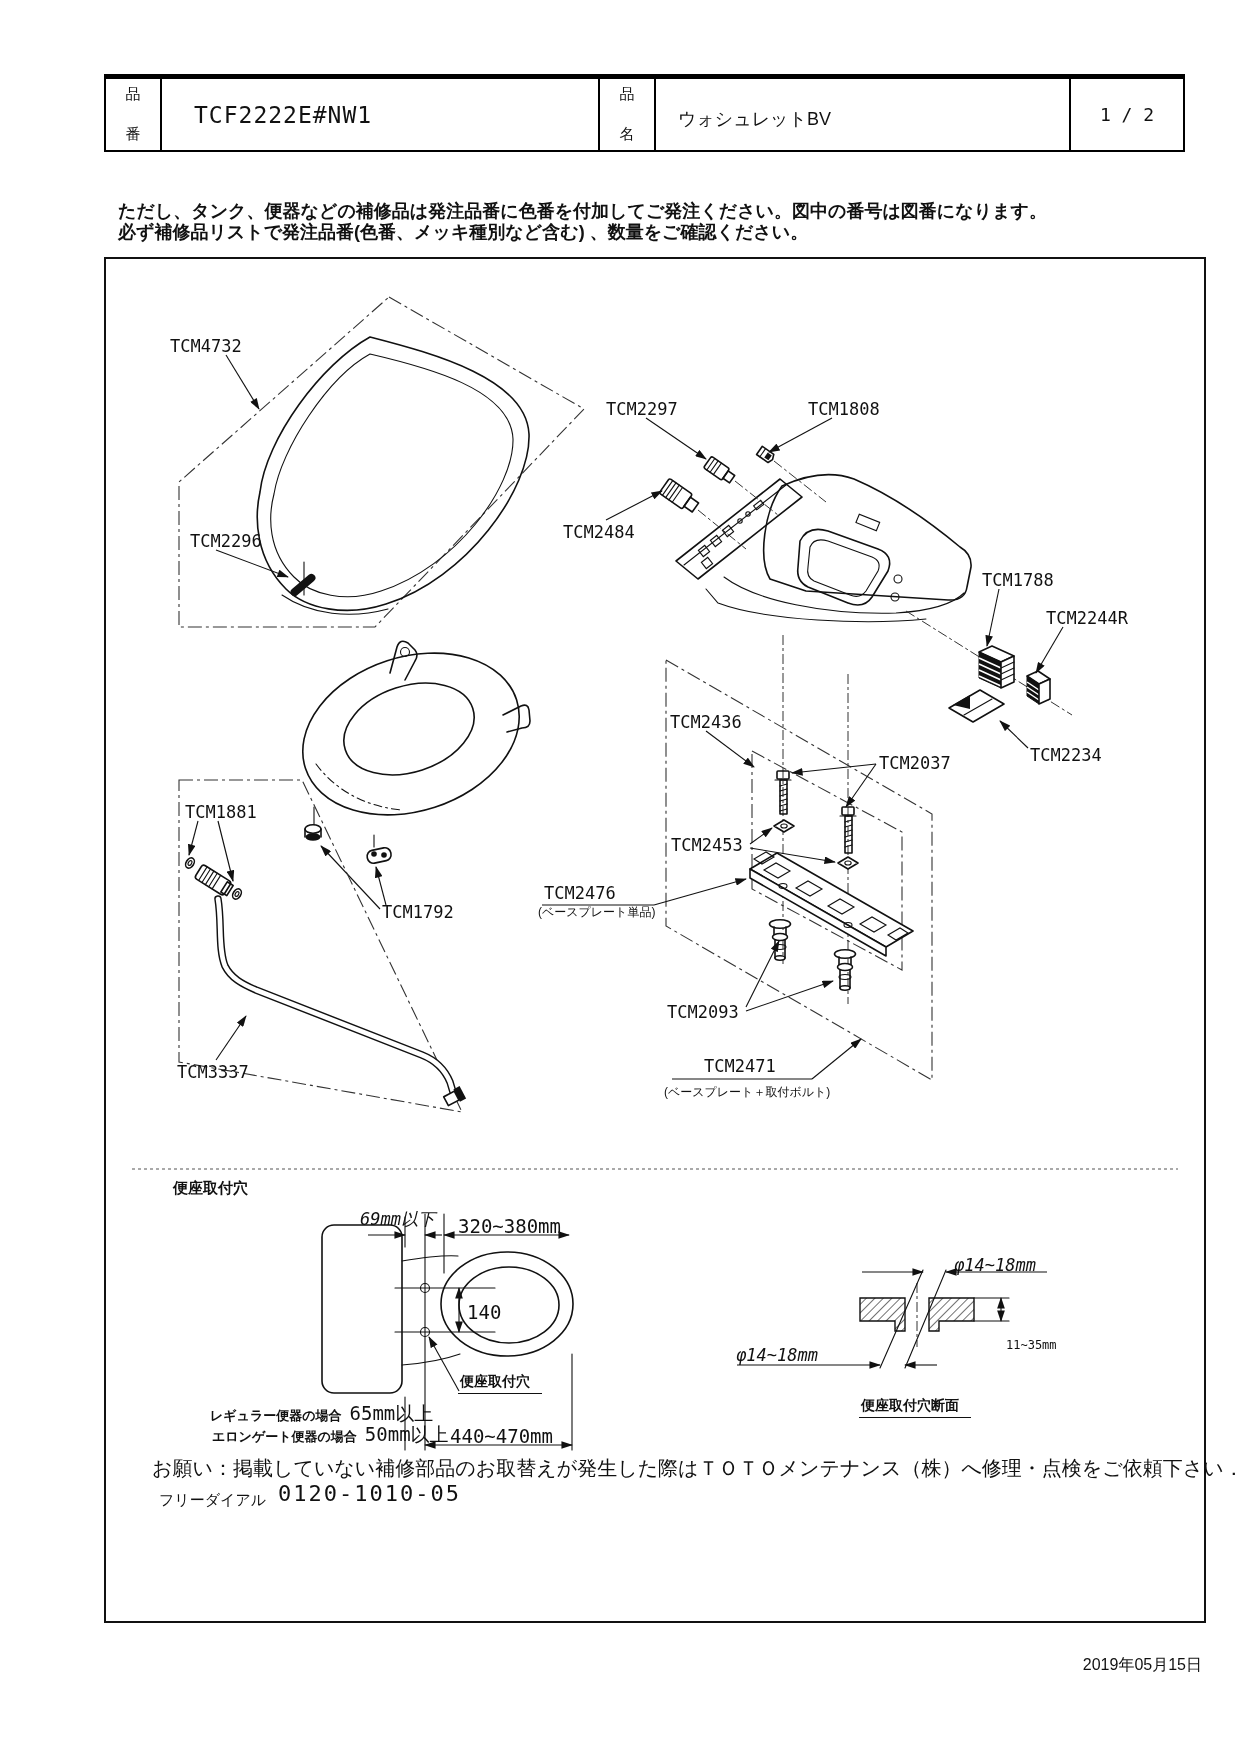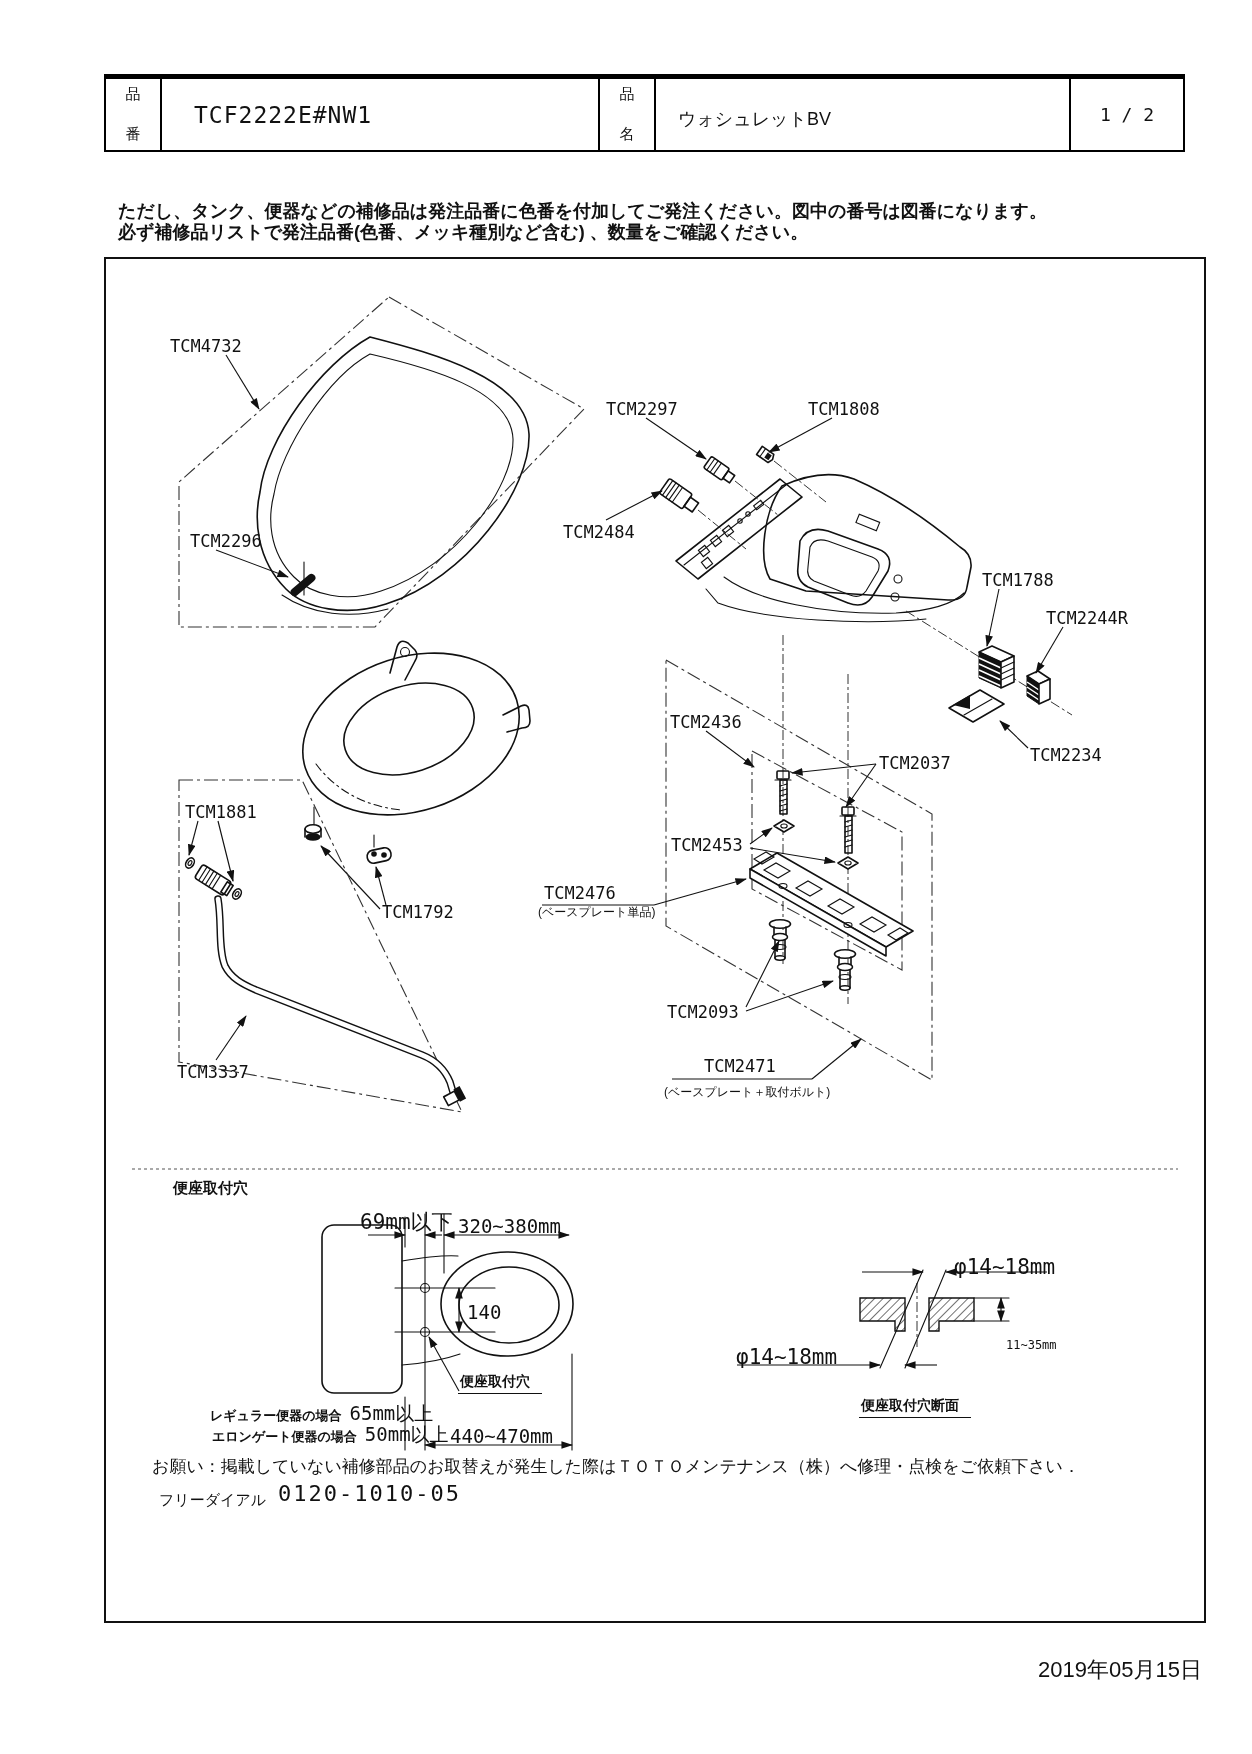--- a/index.html
+++ b/index.html
@@ -19,30 +19,30 @@
   .notice{position:absolute;left:118px;top:201px;font-size:18px;font-weight:700;line-height:21px;white-space:nowrap;}
   
   .box{position:absolute;left:104px;top:257px;width:1098px;height:1362px;
        border:2px solid #111;box-sizing:content-box;}
   .box svg{position:absolute;left:0;top:0;}
   .plabel{position:absolute;font-family:"DejaVu Sans Mono",monospace;font-size:17px;
           color:#111;white-space:nowrap;letter-spacing:0;}
   .pnote{position:absolute;font-size:12px;color:#111;white-space:nowrap;}
   .dim{position:absolute;font-family:"DejaVu Sans Mono",monospace;font-size:19px;white-space:nowrap;}
   .dim.sm{font-size:12px;margin-top:36px;}
-  .dim.md{font-size:21px;}
+  .dim.md{font-size:17px;font-style:italic;}
   .jbold{position:absolute;font-size:15px;font-weight:700;white-space:nowrap;}
   .ulab{border-bottom:1.5px solid #111;padding:0 12px 2px 2px;}
   .mixrow{position:absolute;display:flex;align-items:baseline;gap:8px;white-space:nowrap;}
   .mixrow .k{font-size:13px;font-weight:700;}
   .mixrow .v{font-family:"DejaVu Sans Mono",monospace;font-size:19px;}
-  .freq{position:absolute;font-size:17px;white-space:nowrap;}
+  .freq{position:absolute;font-size:20px;white-space:nowrap;}
   .fdial{position:absolute;font-size:15px;white-space:nowrap;text-align:center;}
   .fnum{position:absolute;font-family:"DejaVu Sans Mono",monospace;font-size:22px;letter-spacing:2px;white-space:nowrap;}
-  .date{position:absolute;left:985px;top:1655px;width:217px;text-align:right;font-size:22px;}
+  .date{position:absolute;left:985px;top:1655px;width:217px;text-align:right;font-size:16px;}
 </style>
 </head>
 <body>
 
 <div class="page">
 
   <div class="hdr">
     <div class="cell vlab">
       <span>品</span>
       <span>番</span>

